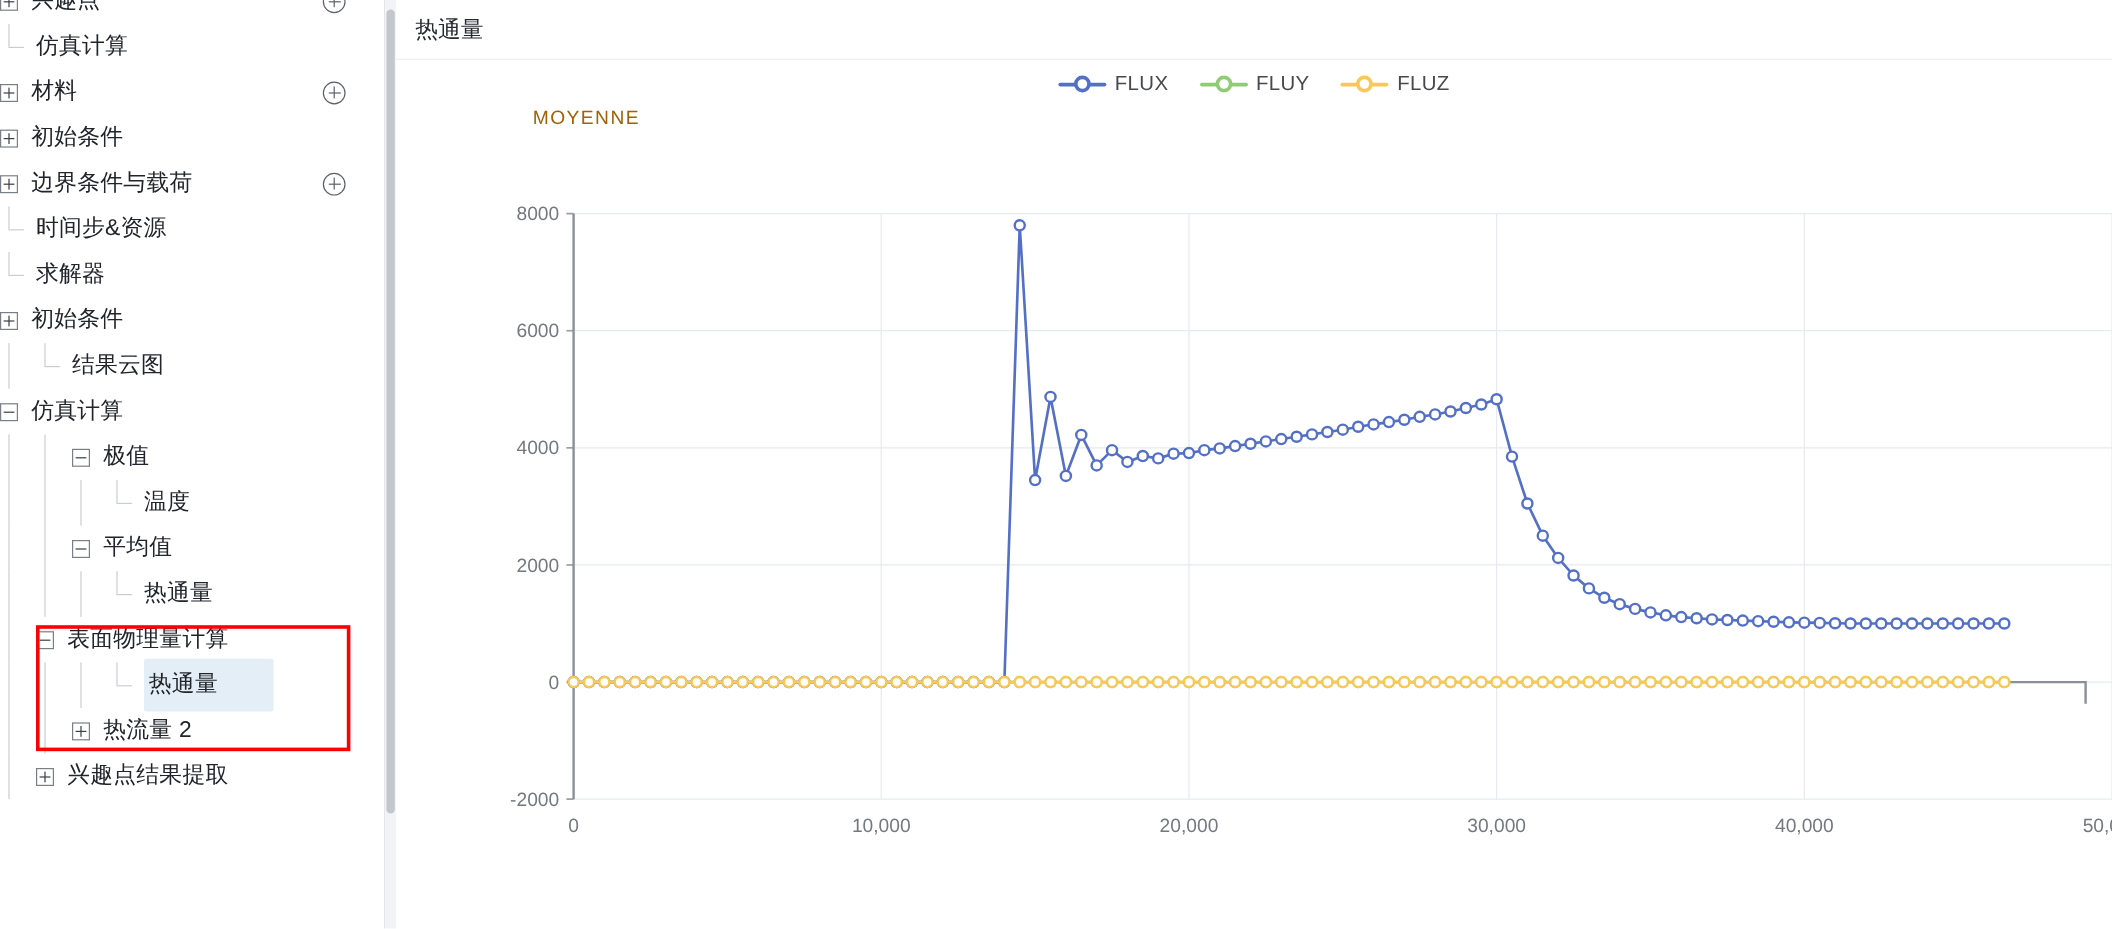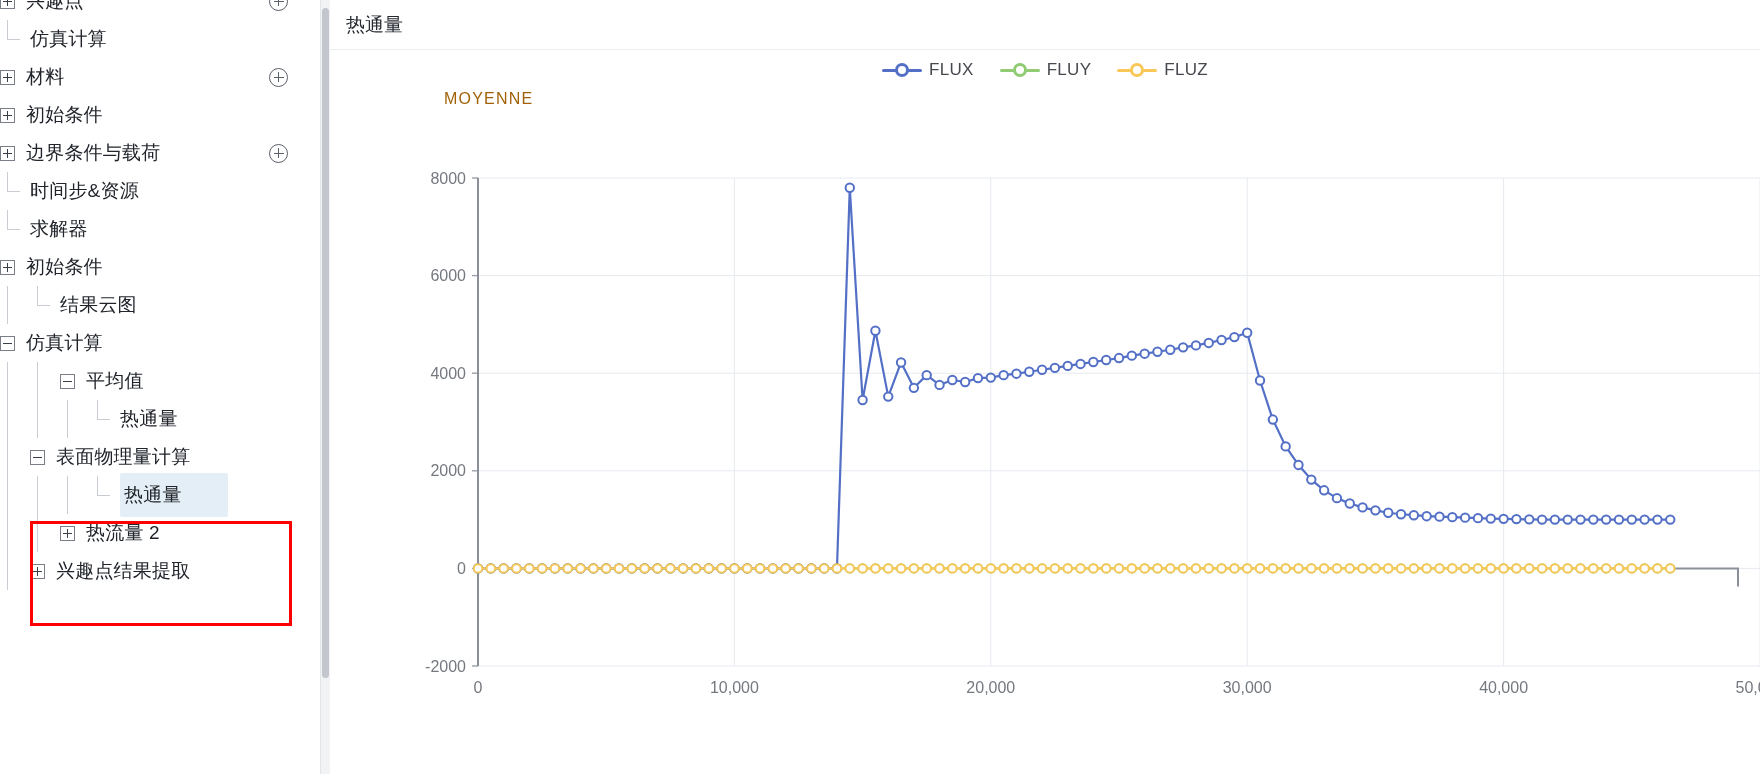--- a/index.html
+++ b/index.html
@@ -294,20 +294,46 @@
           </div>
           <div class="elbow half">
             <div class="vline"></div>
             <div class="hline"></div>
           </div>
           <span class="label">结果云图</span>
         </div>
         <div class="tree-row">
           <div class="toggle minus"></div>
           <span class="label">仿真计算</span>
+        </div>
+        <div class="tree-row">
+          <div class="guide">
+            <div class="vline"></div>
+          </div>
+          <div class="guide">
+            <div class="vline"></div>
+          </div>
+          <div class="toggle minus"></div>
+          <span class="label">极值</span>
+        </div>
+        <div class="tree-row">
+          <div class="guide">
+            <div class="vline"></div>
+          </div>
+          <div class="guide">
+            <div class="vline"></div>
+          </div>
+          <div class="guide">
+            <div class="vline"></div>
+          </div>
+          <div class="elbow half">
+            <div class="vline"></div>
+            <div class="hline"></div>
+          </div>
+          <span class="label">温度</span>
         </div>
         <div class="tree-row">
           <div class="guide">
             <div class="vline"></div>
           </div>
           <div class="guide">
             <div class="vline"></div>
           </div>
           <div class="toggle minus"></div>
           <span class="label">平均值</span>

